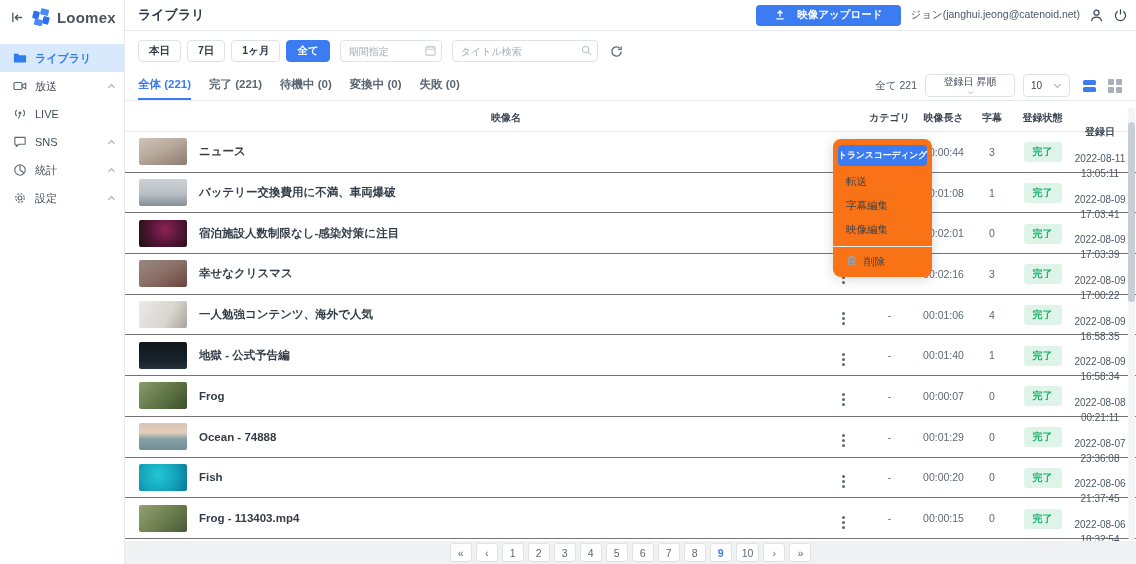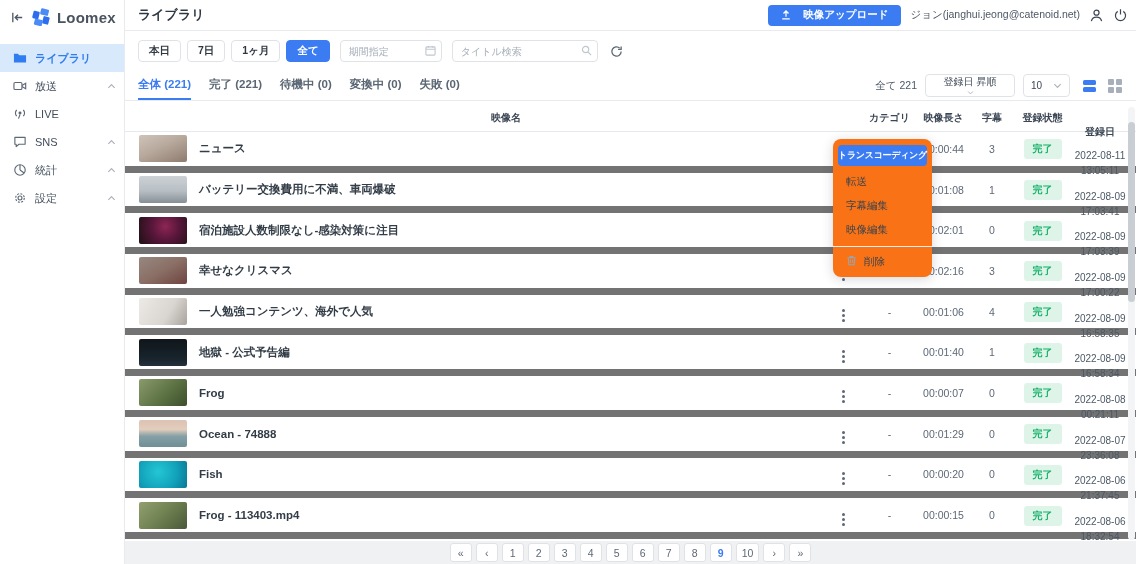--- a/index.html
+++ b/index.html
@@ -17,21 +17,21 @@
   .nav-item.active { background:#d9e9fc; color:#2f7df0; font-weight:700; }
   .nav-item svg { flex:0 0 auto; }
   .chev { color:#aab3bd; }
 
   
   .main { flex:1; display:flex; flex-direction:column; position:relative; min-width:0; }
 
   .topbar { height:31px; flex:0 0 31px; border-bottom:1px solid #e8eaee; display:flex; align-items:center; padding:0 8px 0 13px; }
   .page-title { font-size:13px; font-weight:700; color:#2f3842; flex:1; }
   .top-right { display:flex; align-items:center; gap:9px; }
-  .upload-btn { display:flex; align-items:center; gap:12px; background:#3b7cf2; color:#fff; border:none; border-radius:4px; height:21px; padding:0 13px; font-size:10.5px; font-weight:700; cursor:pointer; font-family:inherit; }
+  .upload-btn { display:flex; align-items:center; gap:12px; background:#3b7cf2; color:#fff; border:none; border-radius:4px; height:21px; padding:0 19px; font-size:10.5px; font-weight:700; cursor:pointer; font-family:inherit; }
   .user-label { font-size:10.5px; color:#4c5865; }
   .icon-btn { background:none; border:none; cursor:pointer; display:flex; align-items:center; padding:0; }
 
   .filterbar { height:40px; flex:0 0 40px; display:flex; align-items:center; gap:6px; padding:0 0 0 13px; }
   .fbtn { height:22px; padding:0 10px; border:1px solid #dfe3e8; background:#fff; border-radius:4px; font-size:10.5px; font-weight:700; color:#2f3842; cursor:pointer; font-family:inherit; }
   .fbtn.active { background:#3b7cf2; border-color:#3b7cf2; color:#fff; }
   .finput { position:relative; margin-left:4px; }
   .finput input { height:22px; border:1px solid #dfe3e8; border-radius:4px; font-size:10px; padding:0 22px 0 8px; color:#3c4654; font-family:inherit; outline:none; }
   .finput input::placeholder { color:#a4adb8; }
   .finput .in-icon { position:absolute; right:6px; top:5px; }
@@ -61,21 +61,21 @@
   .c-title { flex:1; min-width:0; padding-left:12px; }
   .thead .c-title { text-align:center; padding-left:0; }
   .c-kebab { width:36px; flex:0 0 36px; text-align:center; }
   .c-cat { width:57px; flex:0 0 57px; text-align:center; }
   .c-dur { width:51px; flex:0 0 51px; text-align:center; }
   .c-sub { width:46px; flex:0 0 46px; text-align:center; }
   .c-status { width:55px; flex:0 0 55px; text-align:center; }
   .c-date { width:60px; flex:0 0 60px; text-align:center;margin-top:28px; }
 
   .rows { flex:1; overflow:hidden; }
-  .trow { height:40.7px; display:flex; align-items:center; padding:0 6px 0 14px; border-bottom:7px solid #737373; }
+  .trow { height:40.7px; display:flex; align-items:center; padding:0 6px 0 14px; border-bottom:1px solid #737373; }
   .thumb { width:48px; height:27px; flex:0 0 48px; border-radius:2px; }
   .t-0 { background:linear-gradient(155deg,#cfc3b8 0%,#b8a99d 45%,#8d7b6d 100%); }
   .t-1 { background:linear-gradient(180deg,#ccd1d5 0%,#b8bfc4 55%,#868f96 100%); }
   .t-2 { background:radial-gradient(circle at 55% 35%,#8e2553 0%,#56163a 45%,#1d1012 100%); }
   .t-3 { background:linear-gradient(150deg,#978880 0%,#8a6f66 50%,#6e4340 100%); }
   .t-4 { background:linear-gradient(120deg,#eceae7 0%,#d9d5d0 60%,#a9a39c 100%); }
   .t-5 { background:linear-gradient(180deg,#10161b 0%,#18232b 70%,#24323b 100%); }
   .t-6 { background:linear-gradient(135deg,#8a9a6b 0%,#5d7344 55%,#3c4f2c 100%); }
   .t-7 { background:linear-gradient(180deg,#dcc3b4 0%,#e3cdbd 35%,#84a0a6 60%,#6f9096 100%); }
   .t-8 { background:radial-gradient(circle at 40% 40%,#24c6d4 0%,#12a3bb 55%,#0a7794 100%); }

